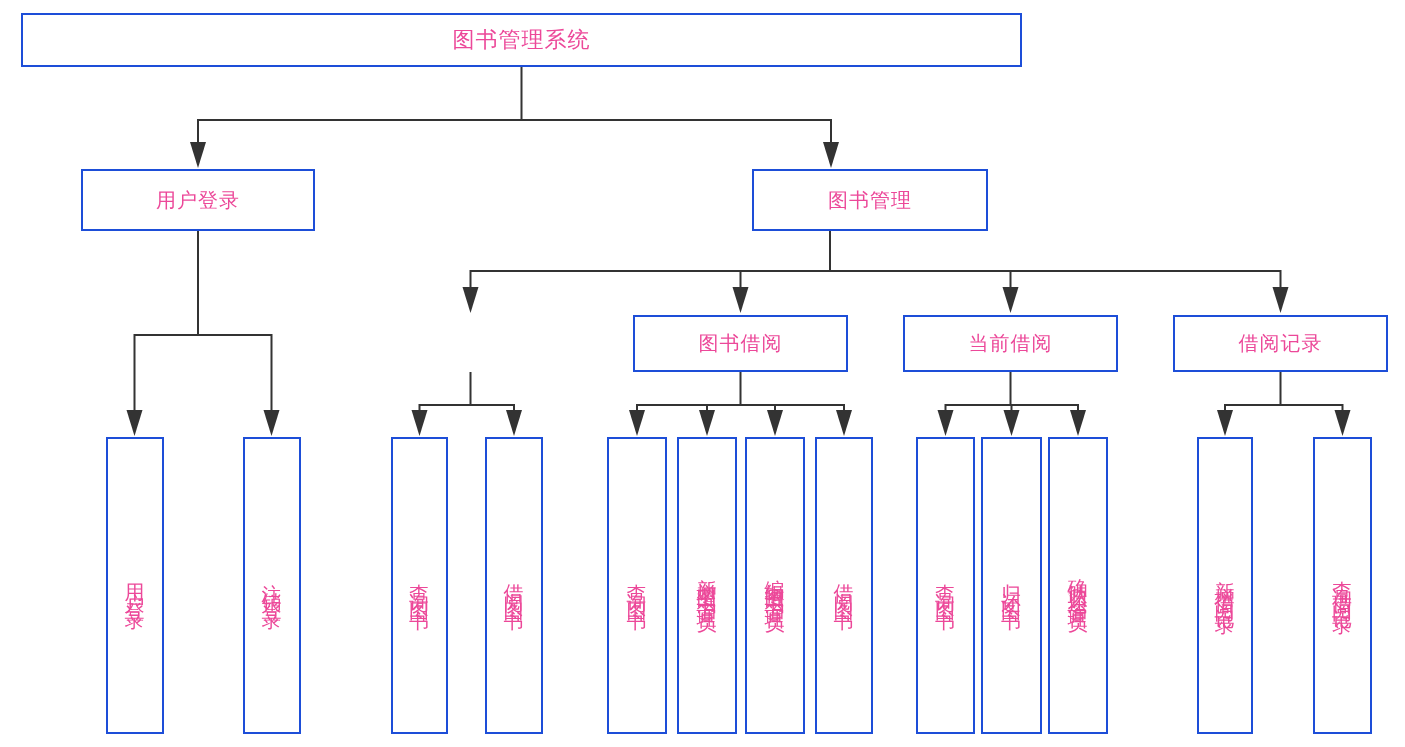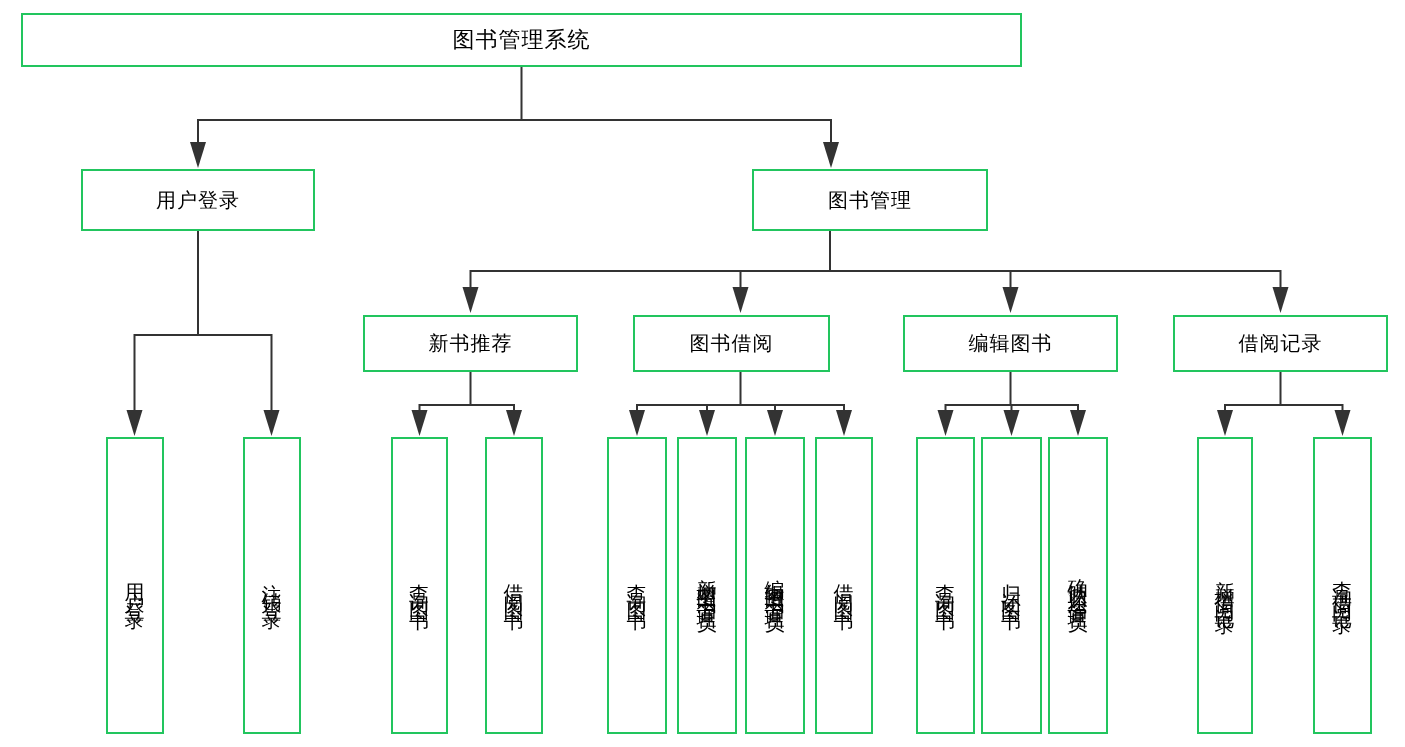--- a/index.html
+++ b/index.html
@@ -14,22 +14,22 @@
   .wires {
     position: absolute;
     left: 0; top: 0;
     width: 1405px; height: 747px;
     z-index: 1;
   }
   .box {
     position: absolute;
     box-sizing: border-box;
     background: #ffffff;
-    border: 2px solid #22c55e;
-    color: #000000;
+    border: 2px solid #1d4ed8;
+    color: #ec4899;
     display: flex;
     align-items: center;
     justify-content: center;
     z-index: 2;
     text-align: center;
   }
   .box.h {
     font-size: 20px;
     letter-spacing: 1px;
   }
@@ -87,23 +87,22 @@
       <polygon points="1217,410 1233,410 1225,436"></polygon>
       <polygon points="1334.5,410 1350.5,410 1342.5,436"></polygon>
     </g>
   </svg>
 
   <div class="box h" style="left:21px; top:13px; width:1001px; height:54px; font-size:22px;">图书管理系统</div>
 
   <div class="box h" style="left:81px; top:169px; width:234px; height:62px;">用户登录</div>
   <div class="box h" style="left:712px; top:169px; width:236px; height:62px;margin-left:40px;">图书管理</div>
 
-  <div class="box h" style="left:363px; top:315px; width:215px; height:57px;">新书推荐</div>
-  <div class="box h" style="left:633px; top:315px; width:197px; height:57px;">图书借阅</div>
-  <div class="box h" style="left:903px; top:315px; width:215px; height:57px;">编辑图书</div>
+  <div class="box h" style="left:633px; top:315px; width:215px; height:57px;">图书借阅</div>
+  <div class="box h" style="left:903px; top:315px; width:215px; height:57px;">当前借阅</div>
   <div class="box h" style="left:1173px; top:315px; width:215px; height:57px;">借阅记录</div>
 
   <div class="box v" style="left:106px; top:437px; width:58px; height:297px;">用户登录</div>
   <div class="box v" style="left:243px; top:437px; width:58px; height:297px;">注销登录</div>
 
   <div class="box v" style="left:391px; top:437px; width:57px; height:297px;">查询图书</div>
   <div class="box v" style="left:485px; top:437px; width:58px; height:297px;">借阅图书</div>
 
   <div class="box v" style="left:607px; top:437px; width:60px; height:297px;">查询图书</div>
   <div class="box v" style="left:677px; top:437px; width:60px; height:297px; letter-spacing:5px;">新增图书（管理员）</div>

